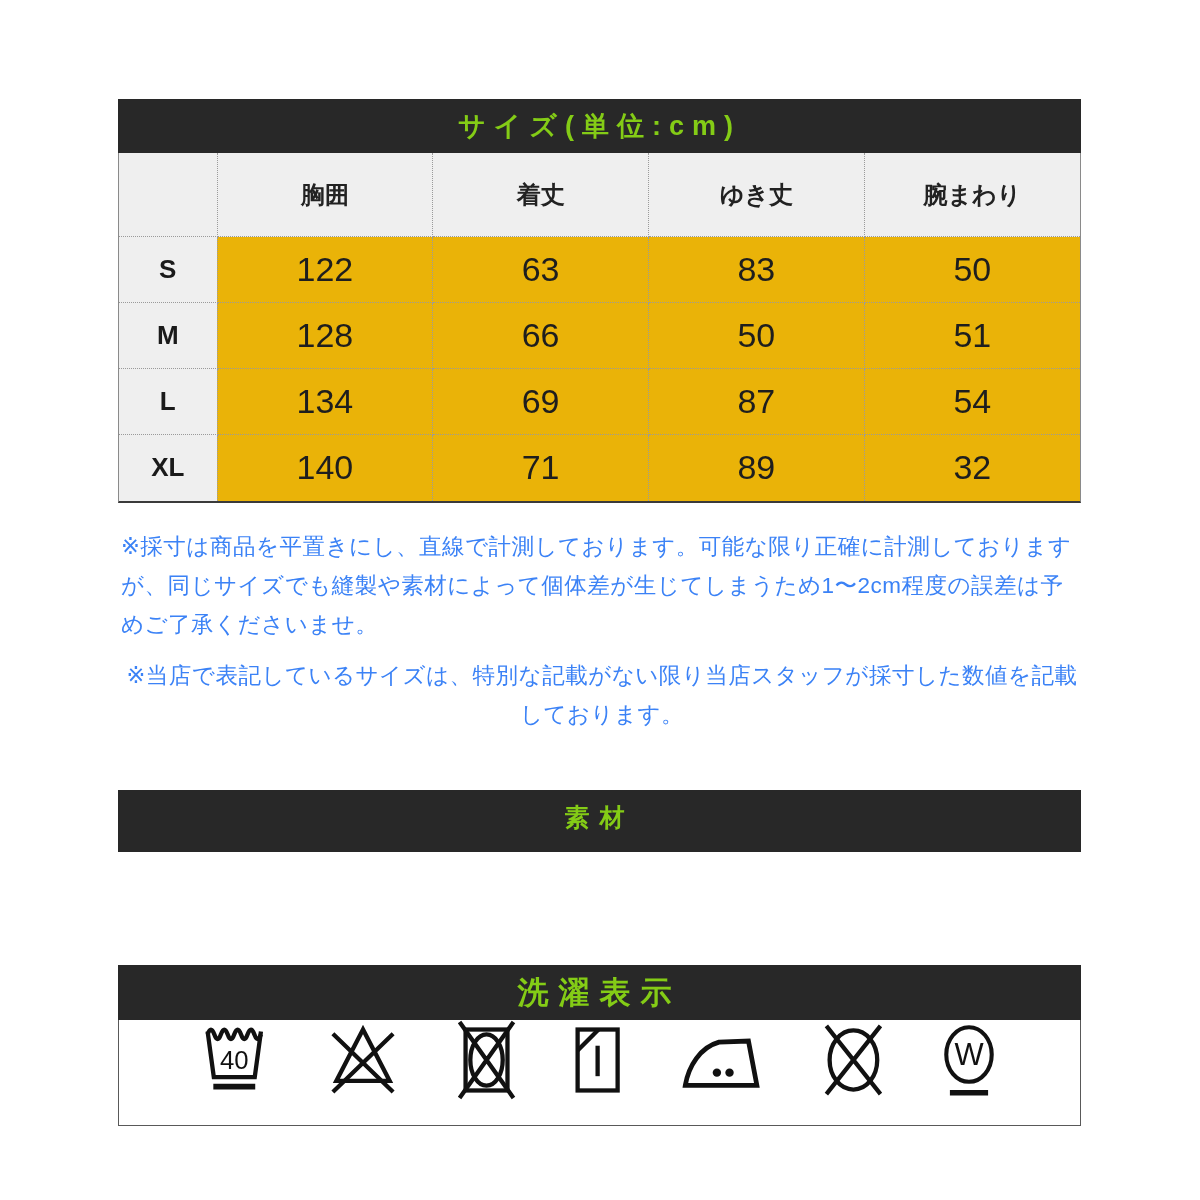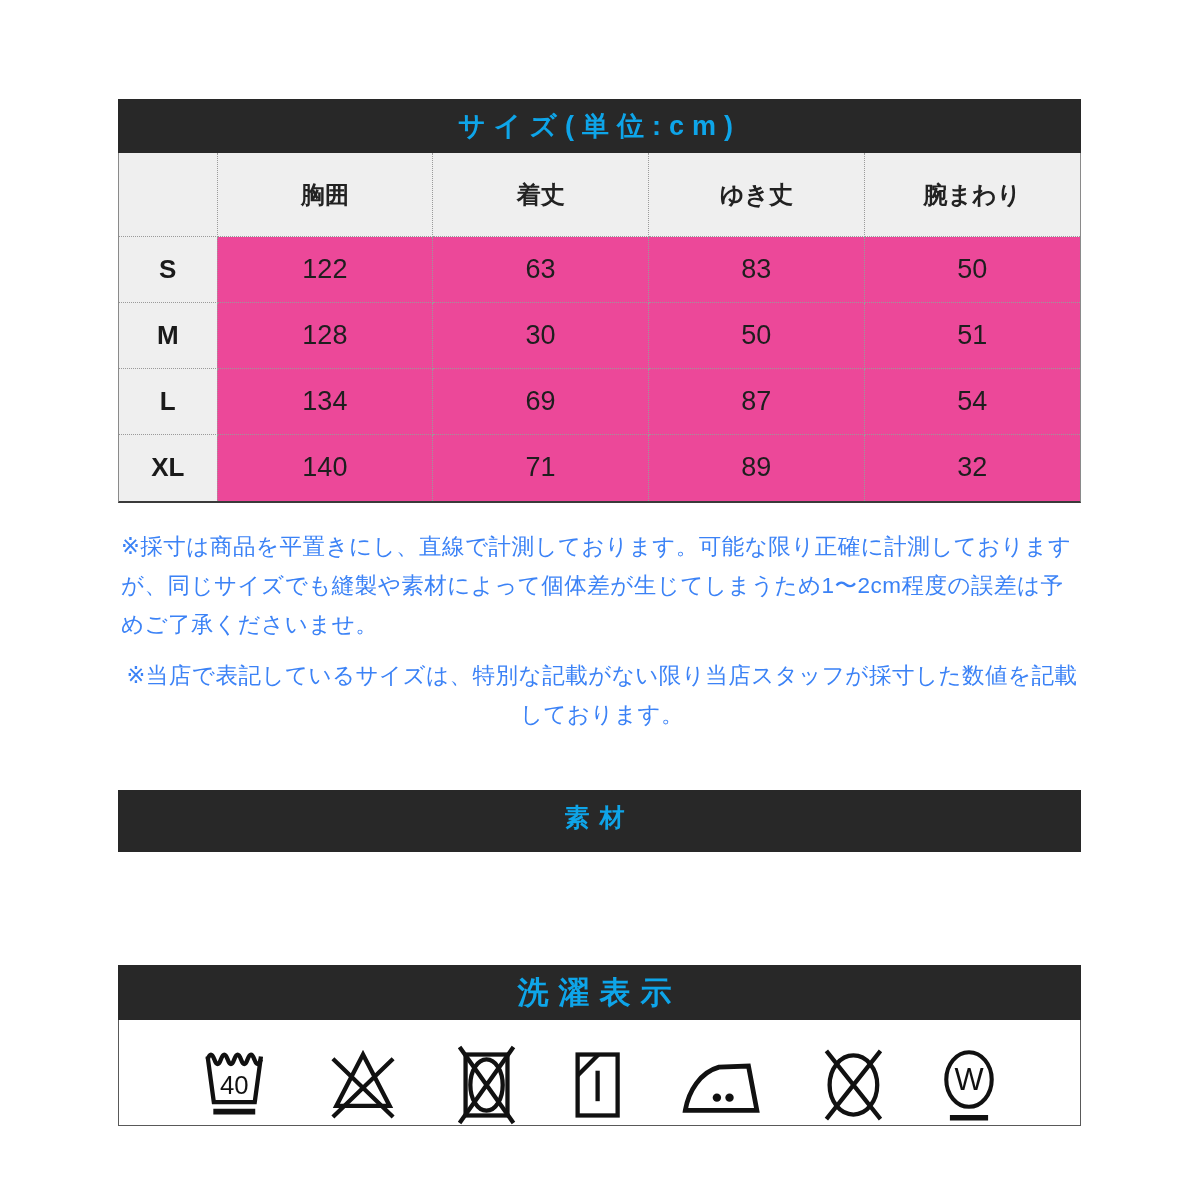--- a/index.html
+++ b/index.html
@@ -5,42 +5,42 @@
   html,body{margin:0;padding:0;}
   body{
     width:1200px;height:1200px;background:#ffffff;
     font-family:"Liberation Sans","DejaVu Sans",sans-serif;
     color:#333;
   }
   .page{position:relative;width:1200px;height:1200px;overflow:hidden;}
 
   
   .bar{
-    background:#282828;color:#0ea5e9;text-align:center;
+    background:#282828;color:#84cc16;text-align:center;
     font-weight:bold;
   }
 
   
   .size-section{position:absolute;left:118px;top:99px;width:963px;}
   .size-section .bar{height:54px;line-height:54px;font-size:27px;letter-spacing:8px;}
   .table-wrap{
     border:1px solid #8a8a8a;border-top:none;border-bottom:2px solid #3a3a3a;
     background:#ffffff;
   }
   table{width:100%;border-collapse:collapse;table-layout:fixed;padding-left:36px;}
   col.c-label{width:98px;}
   th,td{
     text-align:center;vertical-align:middle;padding:0;
     border-right:1px dotted #9a9a9a;border-bottom:1px dotted #9a9a9a;
   }
   th:last-child,td:last-child{border-right:none;}
   tr:last-child td{border-bottom:none;}
   thead th{height:83px;background:#efefef;font-size:24px;font-weight:bold;color:#222;}
   tbody tr{height:66px;}
-  td{font-size:27px;color:#1e1e1e;background:#ec4899;}
+  td{font-size:34px;color:#1e1e1e;background:#eab308;}
   td.row-label{background:#efefef;font-weight:bold;font-size:26px;color:#1a1a1a;}
 
   
   .note{
     position:absolute;left:121px;width:962px;
     font-size:22.5px;line-height:39px;color:#3b82f6;
     text-align:left;letter-spacing:0.5px;
   }
   .note-1{top:527px;}
   .note-2{top:656px;text-align:center;}
@@ -52,21 +52,21 @@
     border:1px solid #595959;border-top:none;height:100px;
     display:flex;align-items:center;justify-content:center;
     font-size:25px;color:#2a2a2a;background:#ffffff;
   }
 
   
   .care-section{position:absolute;left:118px;top:965px;width:963px;}
   .care-section .bar{height:55px;line-height:55px;font-size:31px;letter-spacing:10px;}
   .care-body{
     border:1px solid #595959;border-top:none;height:105px;
-    display:flex;align-items:flex-end;justify-content:center;gap:54px;
+    display:flex;align-items:flex-start;justify-content:center;gap:54px;
     background:#ffffff;
   }
   .care-icon{display:flex;align-items:center;justify-content:center;}
   .care-icon svg{height:80px;width:auto;display:block;}
   .stroke{fill:none;stroke:#111;stroke-width:4.5;}
   .stroke-thick{fill:none;stroke:#111;stroke-width:6;stroke-linecap:butt;}
   .sq{stroke-linecap:square;}
   svg text{
     font-family:"Liberation Sans","DejaVu Sans",sans-serif;
     fill:#111;text-anchor:middle;
@@ -101,21 +101,21 @@
           <tr>
             <td class="row-label">S</td>
             <td>122</td>
             <td>63</td>
             <td>83</td>
             <td>50</td>
           </tr>
           <tr>
             <td class="row-label">M</td>
             <td>128</td>
-            <td>30</td>
+            <td>66</td>
             <td>50</td>
             <td>51</td>
           </tr>
           <tr>
             <td class="row-label">L</td>
             <td>134</td>
             <td>69</td>
             <td>87</td>
             <td>54</td>
           </tr>

